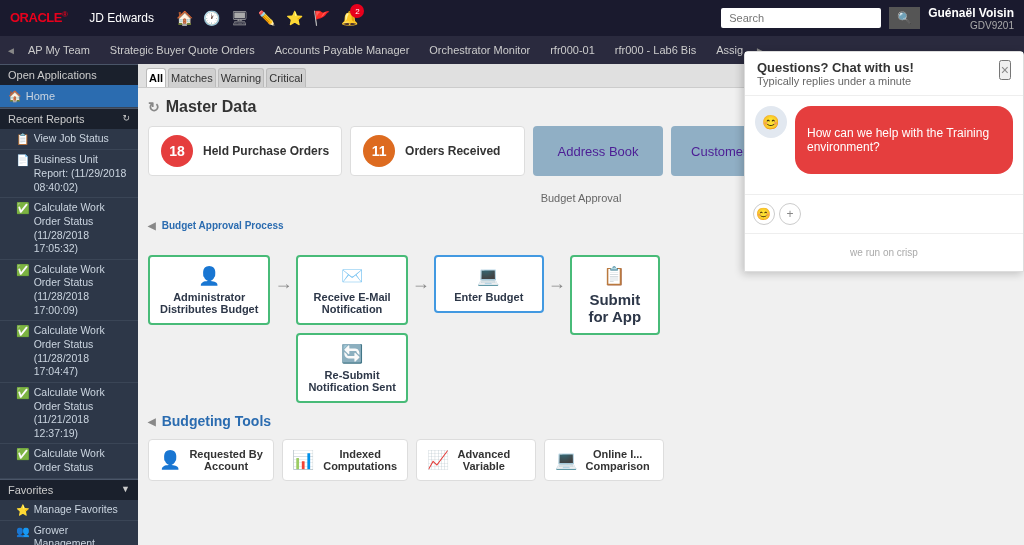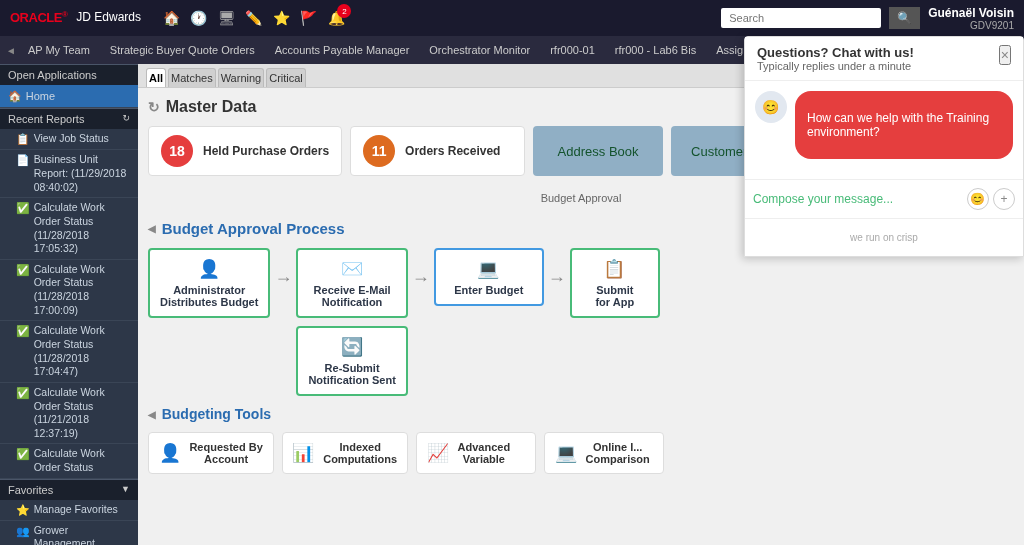--- a/index.html
+++ b/index.html
@@ -227,39 +227,39 @@
       align-items: center;
       justify-content: center;
       flex-shrink: 0;
     }
     .alert-number.orange { background: #dd6b20; }
     .alert-label { font-size: 12px; color: #333; font-weight: bold; }
 
     
     .data-btn {
       background: #90afc5;
-      color: #14532d;
+      color: #4c1d95;
       border: none;
       padding: 10px 20px;
       font-size: 13px;
       cursor: pointer;
       border-radius: 4px;
       min-width: 130px;
       min-height: 45px;
     }
 
     
     .budget-section {
       margin-top: 16px;
     }
     .budget-section-title {
-      font-size: 15px;
+      font-size: 10px;
       font-weight: bold;
       color: #2b6cb0;
-      margin-bottom: 11px;
+      margin-bottom: 24px;
       display: flex;
       align-items: center;
       gap: 6px;
     }
     .budget-section-title::before {
       content: '◀';
       font-size: 10px;
       color: #888;
     }
     .process-step {
@@ -315,21 +315,21 @@
       text-align: center;
       font-size: 11px;
       color: #666;
       margin-bottom: 4px;
     }
 
     
     .chat-widget {
       position: fixed;
       right: 0;
-      top: 36px;
+      top: 51px;
       width: 280px;
       background: white;
       border: 1px solid #ddd;
       border-radius: 4px 4px 0 0;
       box-shadow: -2px 2px 8px rgba(0,0,0,0.2);
       z-index: 200;
     }
     .chat-header {
       background: white;
       padding: 8px 12px;
@@ -401,21 +401,21 @@
 
     
     ::-webkit-scrollbar { width: 6px; height: 6px; }
     ::-webkit-scrollbar-track { background: #f1f1f1; }
     ::-webkit-scrollbar-thumb { background: #aaa; border-radius: 3px; }
   </style>
 </head>
 <body>
 
 <div class="top-nav">
-  <div style="display:flex; align-items:flex-start; gap:5px; margin-right:10px;">
+  <div style="display:flex; align-items:center; gap:18px; margin-right:10px;">
     <span class="oracle-logo">ORACLE<sup style="font-size:8px; vertical-align:super; color:#e8001c;">®</sup></span>
     <span class="jde-logo">JD Edwards</span>
   </div>
   <div class="top-nav-icons">
     <span class="top-nav-icon">🏠</span>
     <span class="top-nav-icon">🕐</span>
     <span class="top-nav-icon">🖥</span>
     <span class="top-nav-icon">✏️</span>
     <span class="top-nav-icon">⭐</span>
     <span class="top-nav-icon">🚩</span>
@@ -569,21 +569,21 @@
 
           <div class="process-step blue-border" style="text-align:center; min-width:110px;">
             <span style="font-size:18px; display:block; margin-bottom:4px;">💻</span>
             <span style="font-size:11px;">Enter Budget</span>
           </div>
 
           <div style="color:#888; font-size:18px; margin-top:18px; padding:0 4px;">→</div>
 
           <div class="process-step" style="text-align:center; min-width:90px; border-color:#48bb78;">
             <span style="font-size:18px; display:block; margin-bottom:4px;">📋</span>
-            <span style="white-space:pre-line; font-size:11px;">Submit
+            <span style="white-space:pre-line; font-size:15px;">Submit
 for App</span>
           </div>
         </div>
       </div>
 
       <div class="tools-section">
         <div class="tools-title">Budgeting Tools</div>
         <div class="cards-row">
           <div class="tool-card">
             <span class="tool-icon">👤</span>
@@ -619,20 +619,19 @@
     </div>
     <button class="chat-close">×</button>
   </div>
   <div class="chat-body">
     <div class="chat-avatar-row">
       <div class="chat-avatar">😊</div>
       <div class="chat-bubble">How can we help with the Training environment?</div>
     </div>
   </div>
   <div class="chat-input-row">
-    <input class="chat-input" placeholder="Compose your message..." style="">
     <div class="chat-send-icons">
       <button class="chat-send-icon">😊</button>
       <button class="chat-send-icon">+</button>
     </div>
   </div>
   <div class="chat-footer">we run on  crisp</div>
 </div>
 
 </body></html>

